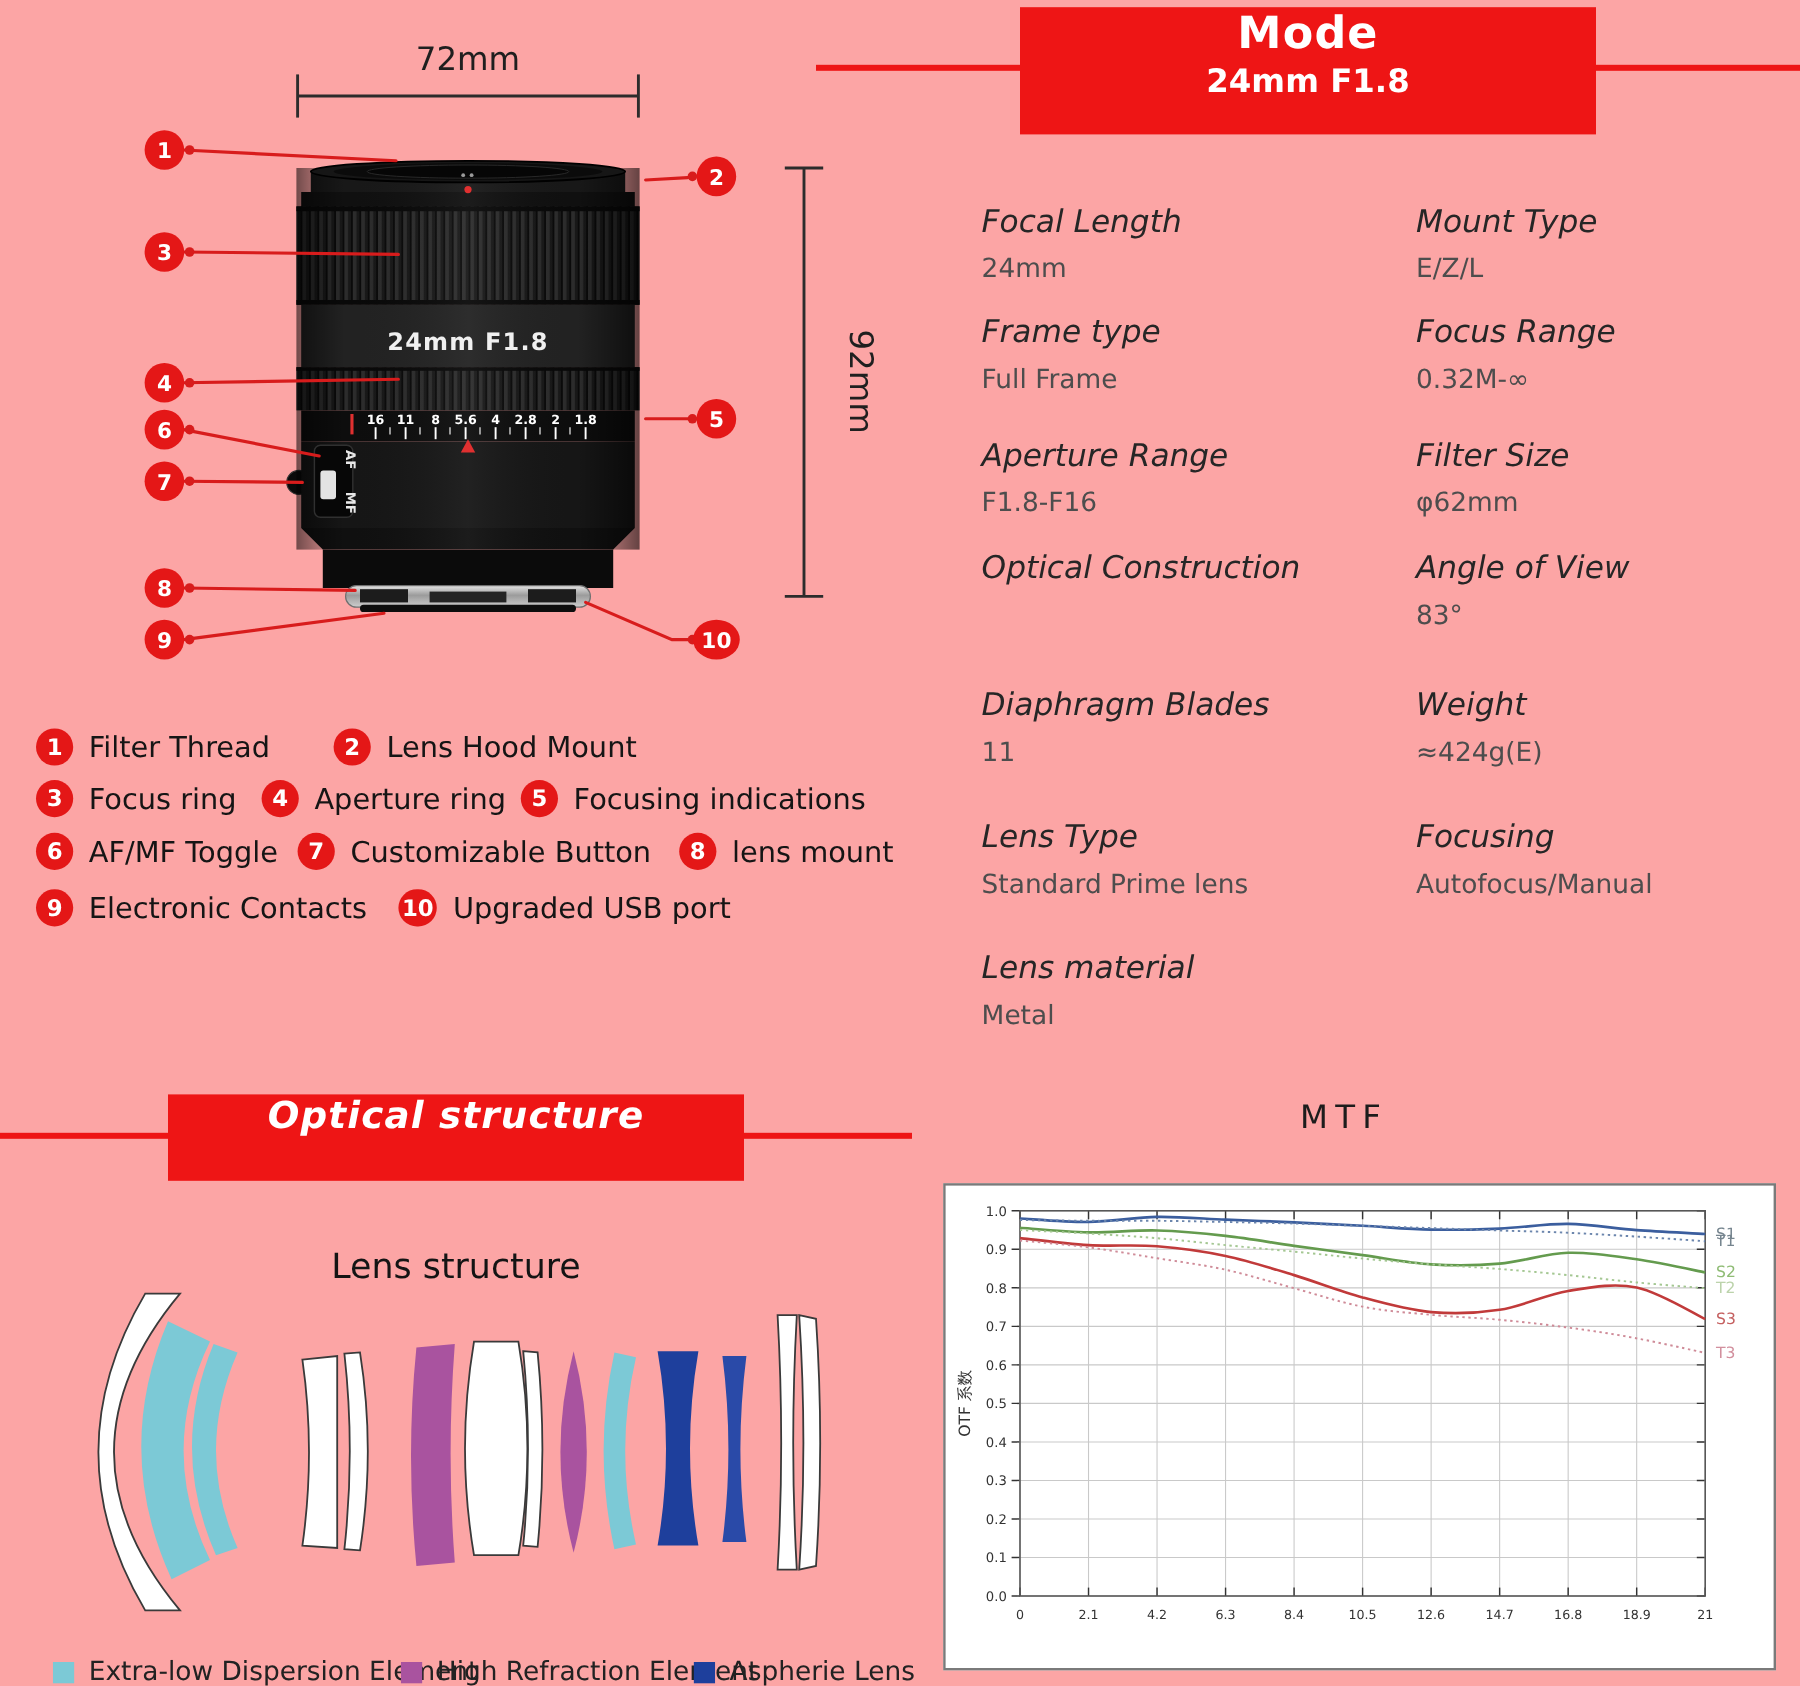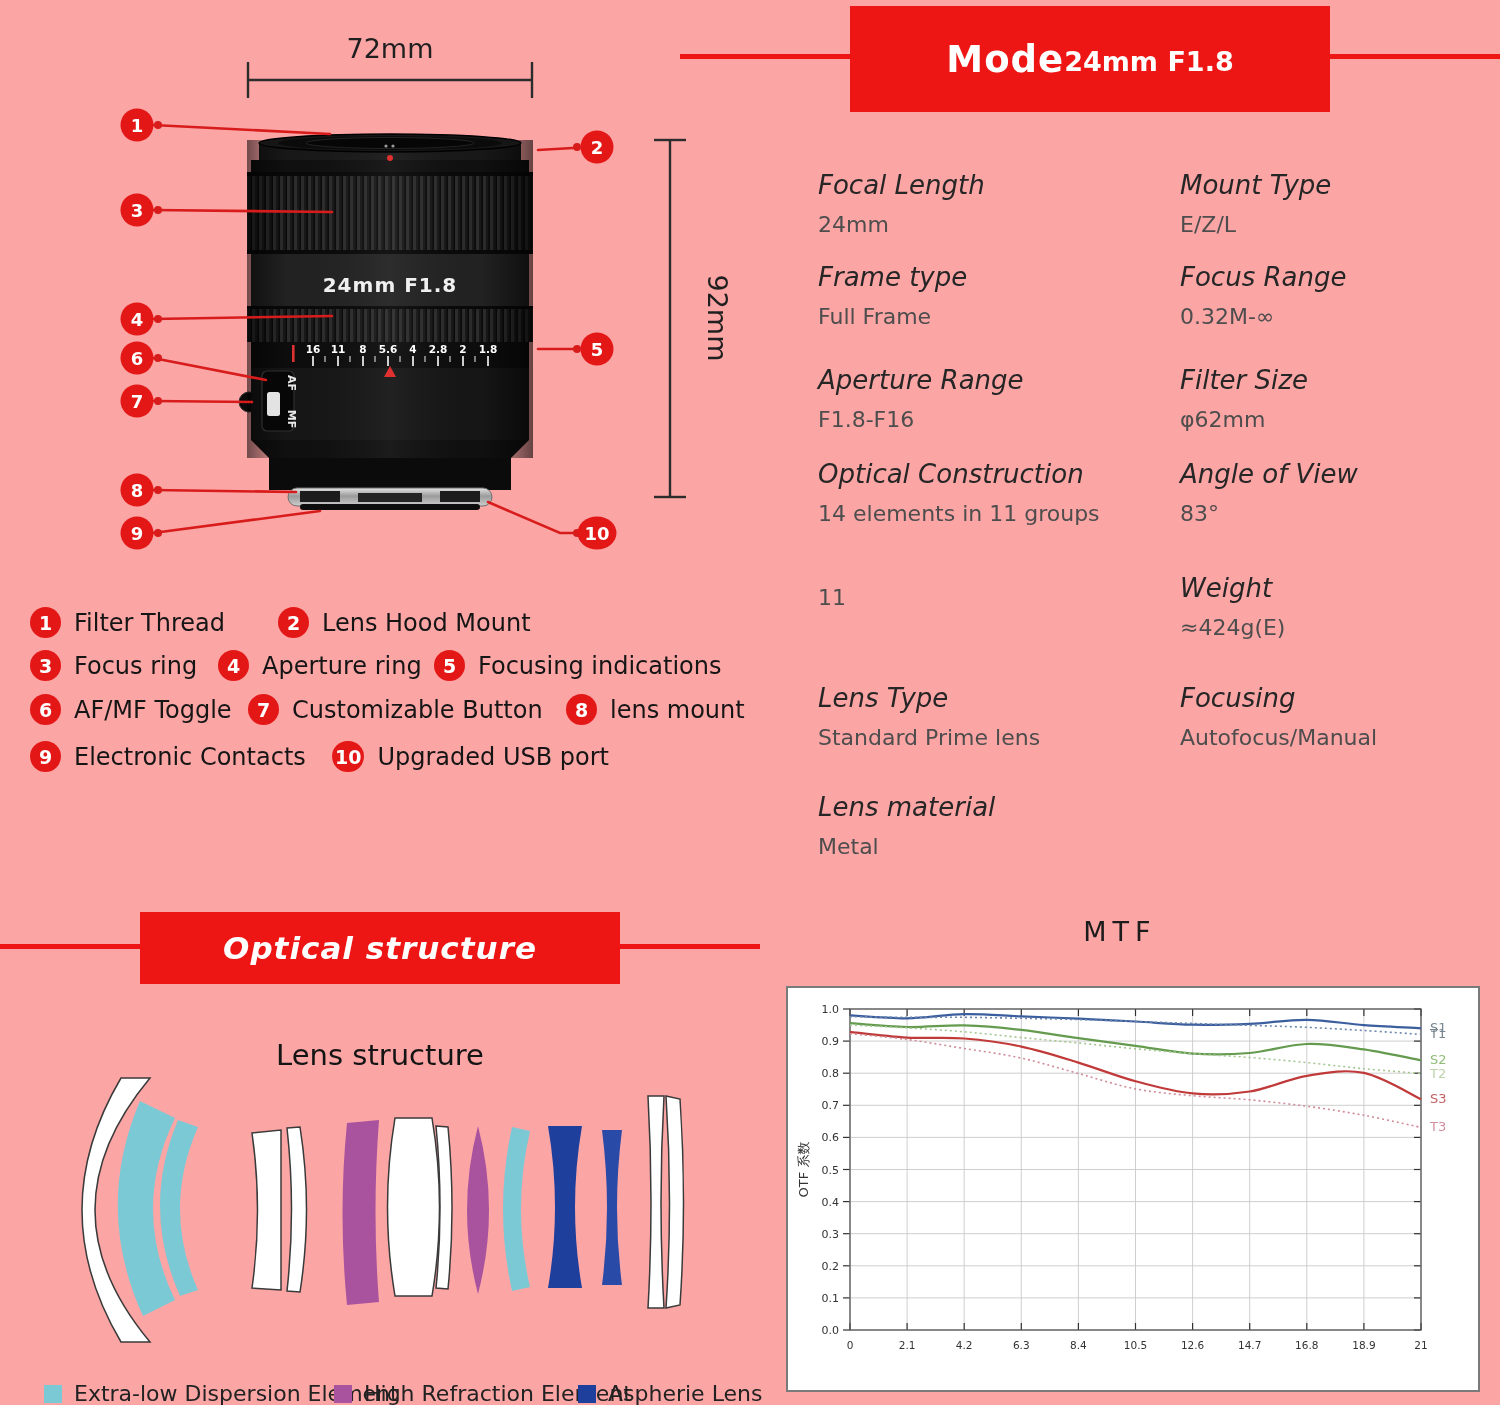--- a/index.html
+++ b/index.html
@@ -1,22 +1,22 @@
 <!DOCTYPE html>
 <html><head>
 <meta charset="utf-8">
 <style>
   html,body{margin:0;padding:0;background:#fff;}
   #stage{position:relative;width:1500px;height:1405px;background:#fca5a5;overflow:hidden;
          font-family:"DejaVu Sans","Liberation Sans",sans-serif;color:#1a1a1a;}
   .abs{position:absolute;}
   
   .redline{position:absolute;background:#ee1515;height:5px;}
-  .banner{position:absolute;background:#ee1515;color:#fff;display:flex;flex-direction:row;
-          align-items:center;justify-content:center;text-align:center;}
+  .banner{position:absolute;background:#ee1515;color:#fff;display:flex;flex-direction:column;
+          align-items:center;text-align:center;}
   .banner .t1{font-size:37px;font-weight:bold;letter-spacing:1px;}
   .banner .t2{font-size:27px;font-weight:bold;margin-top:4px;}
   .banner.small .t1{font-size:31px;font-style:italic;}
   
   .spec{position:absolute;width:360px;}
   .spec .lab{font-size:26px;color:#262626;font-style:italic;}
   .spec .val{font-size:22px;color:#4d4d4d;margin-top:12px;}
   
   .callout{position:absolute;display:flex;align-items:center;gap:13px;font-size:24px;
            color:#151515;white-space:nowrap;}
@@ -262,27 +262,27 @@
   <div class="spec" style="left:818px;top:365px">
       <div class="lab">Aperture Range</div>
       <div class="val">F1.8-F16</div>
     </div>
   <div class="spec" style="left:1180px;top:365px">
       <div class="lab">Filter Size</div>
       <div class="val">φ62mm</div>
     </div>
   <div class="spec" style="left:818px;top:459px">
       <div class="lab">Optical Construction</div>
-      <div class="val">14 elements in 11 groups</div>
     </div>
   <div class="spec" style="left:1180px;top:459px">
       <div class="lab">Angle of View</div>
       <div class="val">83°</div>
     </div>
   <div class="spec" style="left:818px;top:573px">
+      <div class="lab">Diaphragm Blades</div>
       <div class="val">11</div>
     </div>
   <div class="spec" style="left:1180px;top:573px">
       <div class="lab">Weight</div>
       <div class="val">≈424g(E)</div>
     </div>
   <div class="spec" style="left:818px;top:683px">
       <div class="lab">Lens Type</div>
       <div class="val">Standard Prime lens</div>
     </div>

